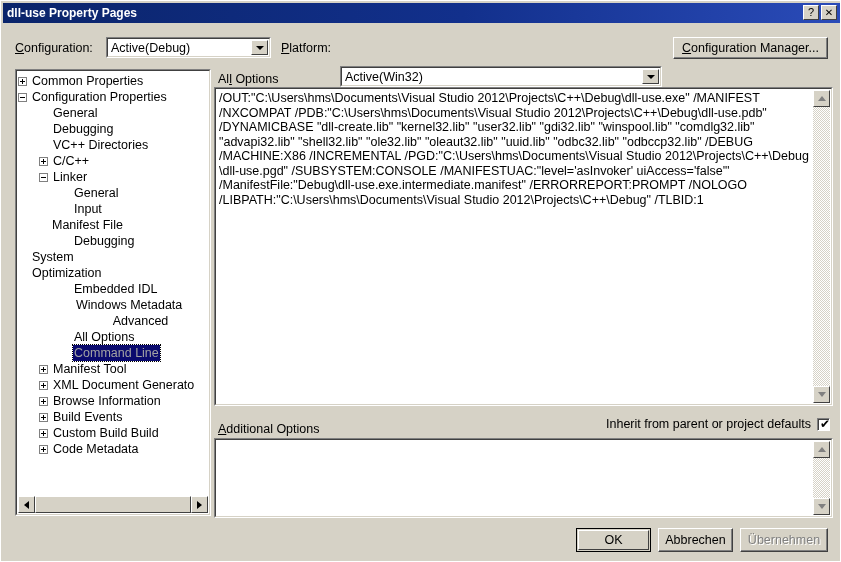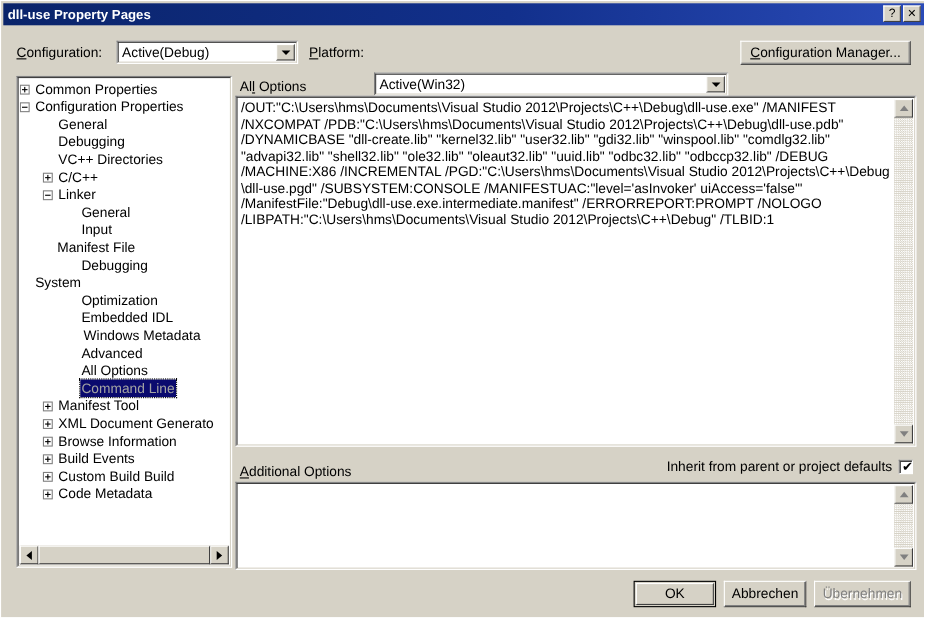--- a/index.html
+++ b/index.html
@@ -406,33 +406,33 @@
           <span class="tlabel">Manifest File</span>
         </div>
         <div class="tnode" style="padding-left: 42px;">
           <span class="exp none"></span>
           <span class="tlabel">Debugging</span>
         </div>
         <div class="tnode" style="">
           <span class="exp none"></span>
           <span class="tlabel">System</span>
         </div>
+        <div class="tnode" style="">
+          <span class="exp none"></span>
+          <span class="tlabel">Optimization</span>
+        </div>
         <div class="tnode" style="padding-left: 42px;">
           <span class="exp none"></span>
-          <span class="tlabel">Optimization</span>
-        </div>
-        <div class="tnode" style="padding-left: 42px;">
-          <span class="exp none"></span>
           <span class="tlabel">Embedded IDL</span>
         </div>
         <div class="tnode" style="padding-left: 44px; align-items: flex-end;">
           <span class="exp none"></span>
           <span class="tlabel">Windows Metadata</span>
         </div>
-        <div class="tnode" style="padding-left: 42px;">
+        <div class="tnode" style="padding-left: 42px; justify-content: center;">
           <span class="exp none"></span>
           <span class="tlabel">Advanced</span>
         </div>
         <div class="tnode" style="padding-left: 42px;">
           <span class="exp none"></span>
           <span class="tlabel">All Options</span>
         </div>
         <div class="tnode sel" style="padding-left: 42px;">
           <span class="exp none"></span>
           <span class="tlabel">Command Line</span>

